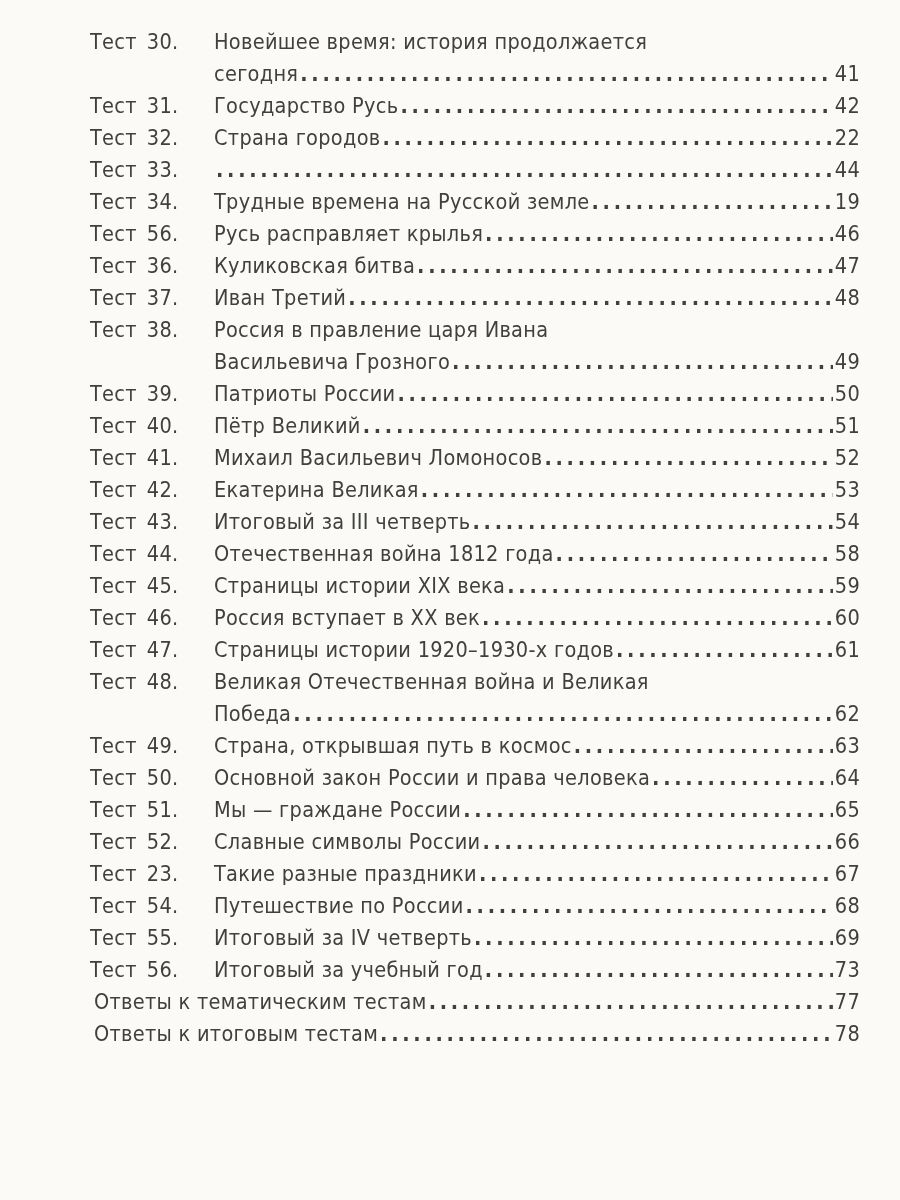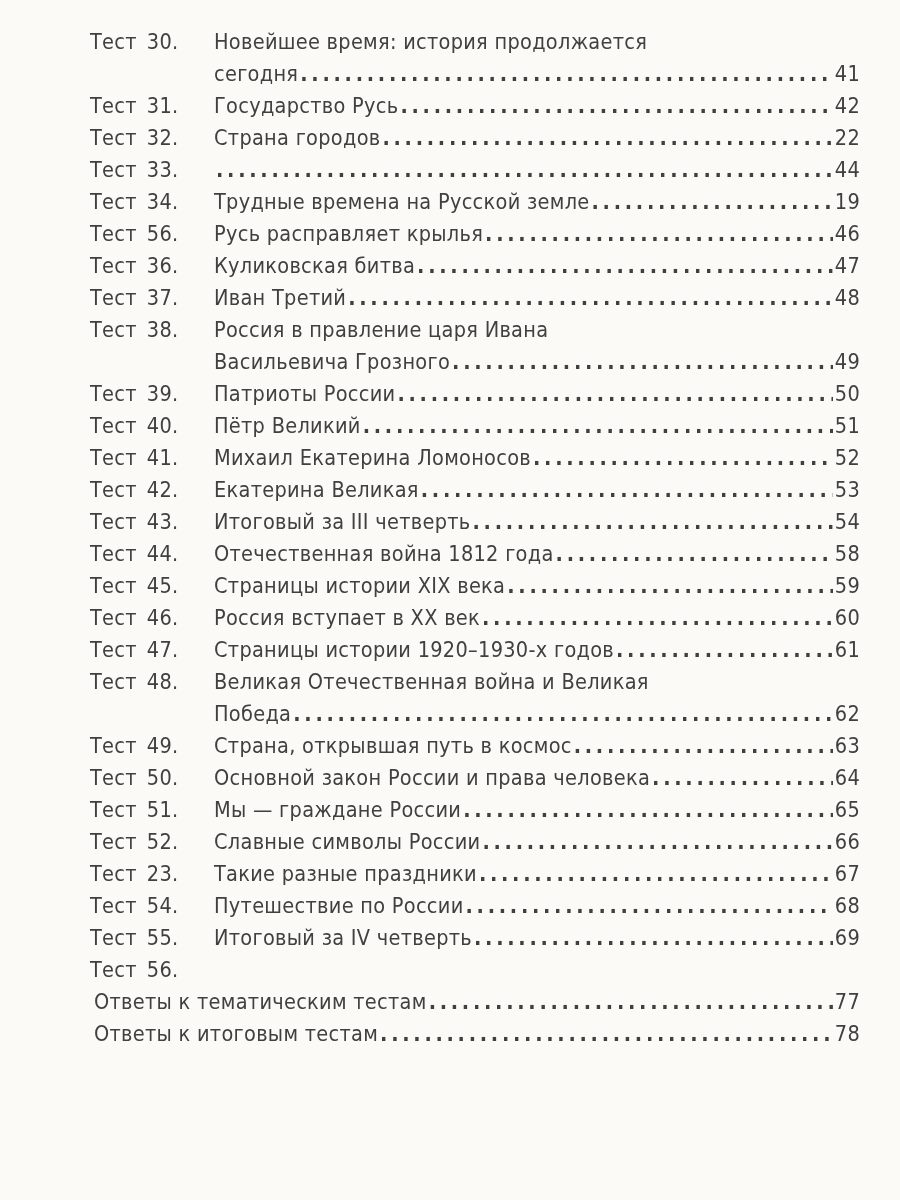--- a/index.html
+++ b/index.html
@@ -193,21 +193,21 @@
             <span class="leader"></span>
             <span class="page-num">51</span>
           </span>
         </span>
     </div>
 
     <div class="row">
       <span class="label"><span>Тест</span><span class="num">41.</span></span>
       <span class="title-wrap">
           <span class="title-last">
-            <span>Михаил Екатерина Ломоносов</span>
+            <span>Михаил Васильевич Ломоносов</span>
             <span class="leader"></span>
             <span class="page-num">52</span>
           </span>
         </span>
     </div>
 
     <div class="row">
       <span class="label"><span>Тест</span><span class="num">42.</span></span>
       <span class="title-wrap">
           <span class="title-last">
@@ -357,20 +357,27 @@
           <span class="title-last">
             <span>Итоговый за IV четверть</span>
             <span class="leader"></span>
             <span class="page-num">69</span>
           </span>
         </span>
     </div>
 
     <div class="row">
       <span class="label"><span>Тест</span><span class="num">56.</span></span>
+      <span class="title-wrap">
+          <span class="title-last">
+            <span>Итоговый за учебный год</span>
+            <span class="leader"></span>
+            <span class="page-num">73</span>
+          </span>
+        </span>
     </div>
 
     <div class="row answers">
       <span class="title-wrap">
           <span class="title-last">
             <span>Ответы к тематическим тестам</span>
             <span class="leader"></span>
             <span class="page-num">77</span>
           </span>
         </span>

